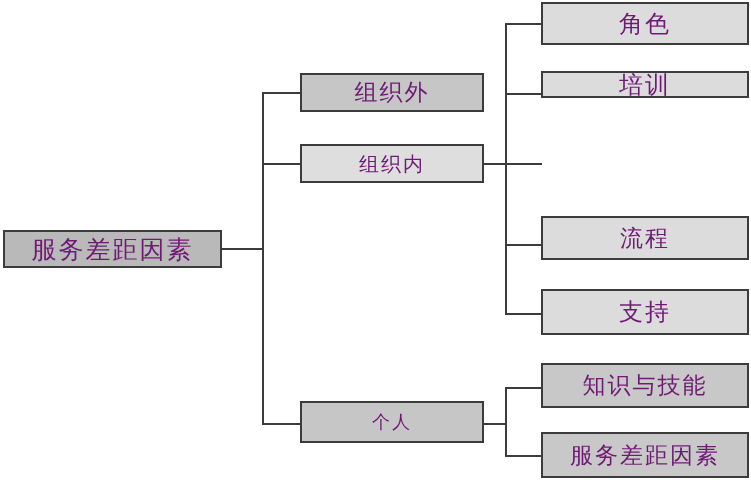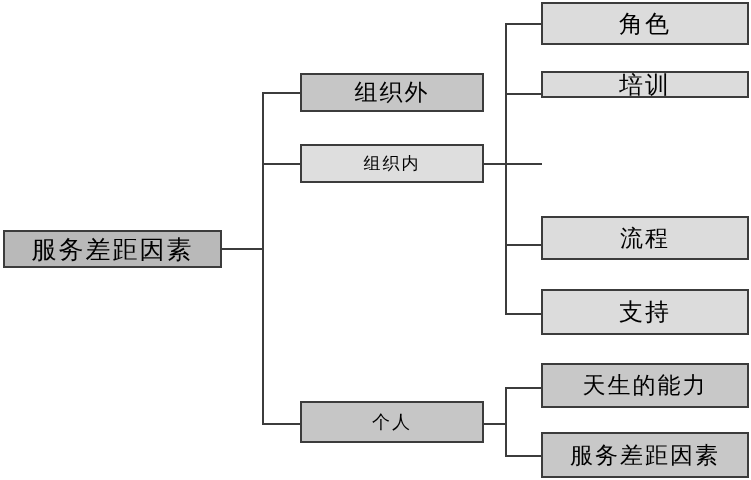--- a/index.html
+++ b/index.html
@@ -16,21 +16,21 @@
     font-family: "Liberation Serif", "DejaVu Serif", serif;
   }
   .node {
     position: absolute;
     box-sizing: border-box;
     border: 2px solid #3c3c3c;
     display: flex;
     align-items: center;
     justify-content: center;
     text-align: center;
-    color: #000000;
+    color: #701a75;
     letter-spacing: 2px;
     line-height: 1;
     white-space: nowrap;
   }
   .node-label {
     display: block;
   }
   .conn {
     position: absolute;
     background: #3c3c3c;
@@ -63,21 +63,21 @@
   <div class="conn conn-h" style="left:505px; top:455px; width:37px;"></div>
 
   <div class="node" style="left:3px; top:230px; width:219px; height:38px; background:#b9b9b9; font-size:25px;">
     <span class="node-label">服务差距因素</span>
   </div>
 
   <div class="node" style="left:300px; top:73px; width:184px; height:39px; background:#c6c6c6; font-size:23px;font-family:Liberation Serif, serif;">
     <span class="node-label">组织外</span>
   </div>
 
-  <div class="node" style="left:300px; top:144px; width:184px; height:39px; background:#dedede; font-size:17px;">
+  <div class="node" style="left:300px; top:144px; width:184px; height:39px; background:#dedede; font-size:20px;">
     <span class="node-label">组织内</span>
   </div>
 
   <div class="node" style="left:300px; top:401px; width:184px; height:42px; background:#c6c6c6; font-size:18px;">
     <span class="node-label">个人</span>
   </div>
 
   <div class="node" style="left:541px; top:2px; width:208px; height:43px; background:#dcdcdc; font-size:24px;">
     <span class="node-label">角色</span>
   </div>
@@ -89,20 +89,20 @@
 
   <div class="node" style="left:541px; top:216px; width:208px; height:44px; background:#dcdcdc; font-size:23px;">
     <span class="node-label">流程</span>
   </div>
 
   <div class="node" style="left:541px; top:289px; width:208px; height:46px; background:#dcdcdc; font-size:24px;">
     <span class="node-label">支持</span>
   </div>
 
   <div class="node" style="left:541px; top:363px; width:208px; height:45px; background:#c8c8c8; font-size:23px;">
-    <span class="node-label">天生的能力</span>
+    <span class="node-label">知识与技能</span>
   </div>
 
   <div class="node" style="left:541px; top:432px; width:208px; height:46px; background:#c8c8c8; font-size:23px;">
     <span class="node-label">服务差距因素</span>
   </div>
 
 </div>
 
 </body></html>

